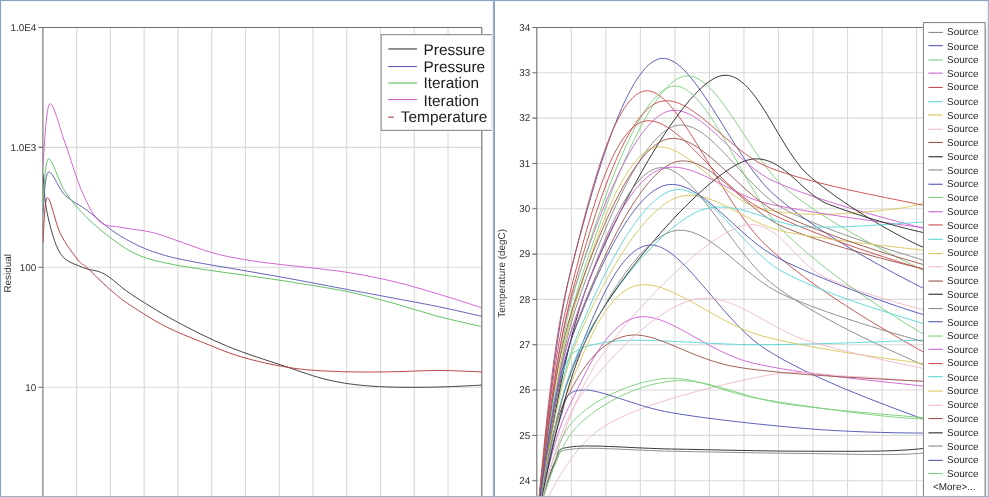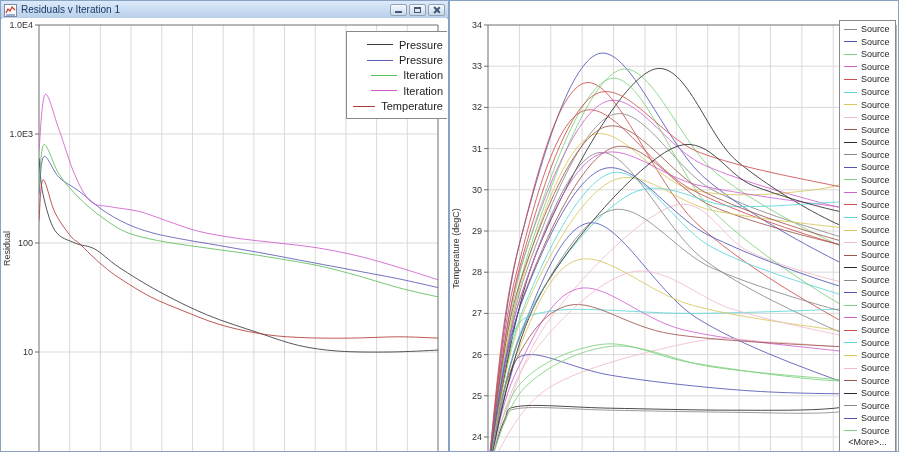--- a/index.html
+++ b/index.html
@@ -22,54 +22,33 @@
   .g-close::before,.g-close::after{content:"";position:absolute;left:3.5px;top:0;width:1.6px;height:8px;background:#43597b;}
   .g-close::before{transform:rotate(45deg);}
   .g-close::after{transform:rotate(-45deg);}
   .close-red .g-close::before,.close-red .g-close::after{background:#fff;}
   .client{position:absolute;left:1px;right:1px;top:17px;bottom:0;background:#fff;overflow:hidden;}
   .client svg{position:absolute;left:0;top:0;}
   .legend{position:absolute;background:#fff;border:1px solid #8a8a8a;color:#1c1c1c;z-index:5;}
   .lrow{display:flex;align-items:center;}
   .lline{display:inline-block;height:0;border-top:1.2px solid #000;}
   #legend-left{left:344px;top:13px;width:90px;padding:5px 4px 4px 6px;}
-  #legend-left .lrow{height:15.4px;font-size:11px;justify-content:flex-end;}
+  #legend-left .lrow{height:15.4px;font-size:14px;}
   #legend-left .lline{width:26px;margin-right:6px;}
   #legend-right{left:388px;top:2px;width:51px;padding:2px 0 12px 4px;}
   #legend-right .lrow{height:12.55px;font-size:9px;}
   #legend-right .lline{width:13px;margin-right:4px;}
   .more-row{font-size:9px;text-align:center;height:11px;line-height:11px;padding-right:4px;}
 </style>
 </head>
 <body>
 
 <div id="screen">
 
   <div class="window" id="win-left">
-    <div class="titlebar">
-      <span class="win-icon">
-        <svg width="13" height="13" viewBox="0 0 13 13">
-          <rect x="0.5" y="0.5" width="12" height="12" fill="#fdfdfd" stroke="#7a8aa0"></rect>
-          <polyline points="2,9 4,5 6,7 8,3 11,6" fill="none" stroke="#cc3b2a" stroke-width="1.3"></polyline>
-          <line x1="2" y1="11" x2="11" y2="11" stroke="#3b63b0" stroke-width="1"></line>
-        </svg>
-      </span>
-      <span class="title">Residuals v Iteration 1</span>
-      <span class="controls">
-        <span class="btn">
-            <i class="g-min"></i>
-          </span>
-        <span class="btn">
-            <i class="g-restore"></i>
-          </span>
-        <span class="btn">
-            <i class="g-close"></i>
-          </span>
-      </span>
-    </div>
     <div class="client">
       <svg id="svg-left" width="447" height="434">
           <defs>
             <clipPath id="clipL">
               <rect x="37" y="7" width="399" height="427"></rect>
             </clipPath>
           </defs>
           <g>
             <line x1="67.6923076923077" y1="7" x2="67.6923076923077" y2="434" stroke="#d9d9d9" stroke-width="1"></line>
             <line x1="98.38461538461539" y1="7" x2="98.38461538461539" y2="434" stroke="#d9d9d9" stroke-width="1"></line>

